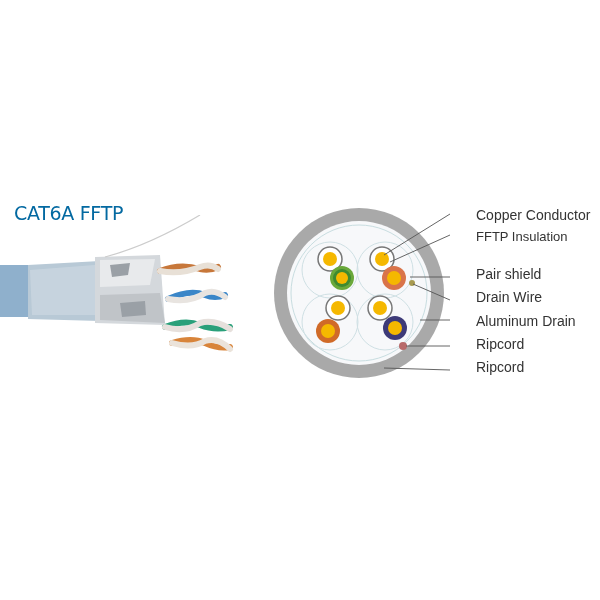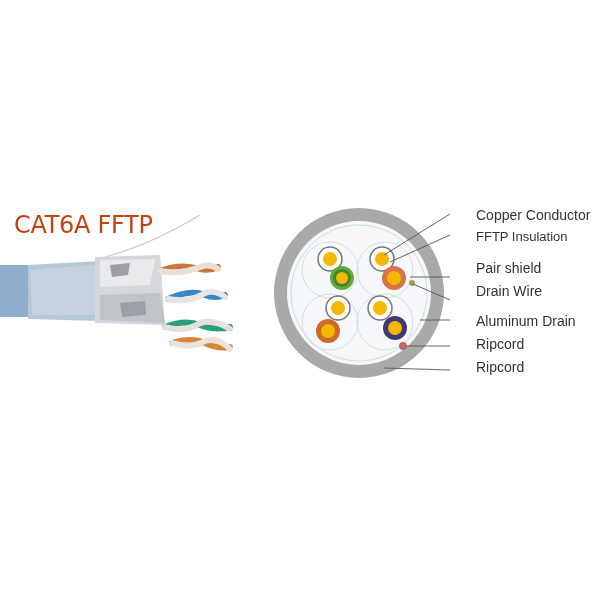--- a/index.html
+++ b/index.html
@@ -1,17 +1,17 @@
 <!DOCTYPE html>
 <html><head>
   <meta charset="utf-8">
   <style>
     html,body{margin:0;padding:0;background:#ffffff;}
     body{width:600px;height:600px;position:relative;overflow:hidden;font-family:"Liberation Sans",sans-serif;}
-    .title{position:absolute;left:14px;top:211px;font-size:24px;color:#c2410c;font-family:"DejaVu Sans",sans-serif;letter-spacing:-0.3px;}
+    .title{position:absolute;left:14px;top:202px;font-size:19px;color:#0369a1;font-family:"DejaVu Sans",sans-serif;letter-spacing:-0.3px;}
     .photo{position:absolute;left:0;top:215px;width:260px;height:150px;}
     .section{position:absolute;left:272px;top:200px;width:180px;height:190px;}
     .label{position:absolute;left:476px;font-size:14px;color:#333;white-space:nowrap;}
     .lbl-small{font-size:13px;}
   </style>
 </head>
 <body>
 
 <div class="title">CAT6A FFTP</div>
 
@@ -80,17 +80,17 @@
     <line x1="138" y1="77" x2="178" y2="77"></line>
     <line x1="141" y1="84" x2="178" y2="100"></line>
     <line x1="148" y1="120" x2="178" y2="120"></line>
     <line x1="134" y1="146" x2="178" y2="146"></line>
     <line x1="112" y1="168" x2="178" y2="170"></line>
   </g>
 </svg>
 
 <div class="label" style="top:207px">Copper  Conductor</div>
 <div class="label lbl-small" style="top:229px">FFTP Insulation</div>
-<div class="label" style="top:260px">Pair shield</div>
-<div class="label" style="top:283px">Drain  Wire</div>
+<div class="label" style="top:266px">Pair shield</div>
+<div class="label" style="top:289px">Drain  Wire</div>
 <div class="label" style="top:313px">Aluminum Drain</div>
 <div class="label" style="top:336px">Ripcord</div>
 <div class="label" style="top:359px">Ripcord</div>
 
 </body></html>

